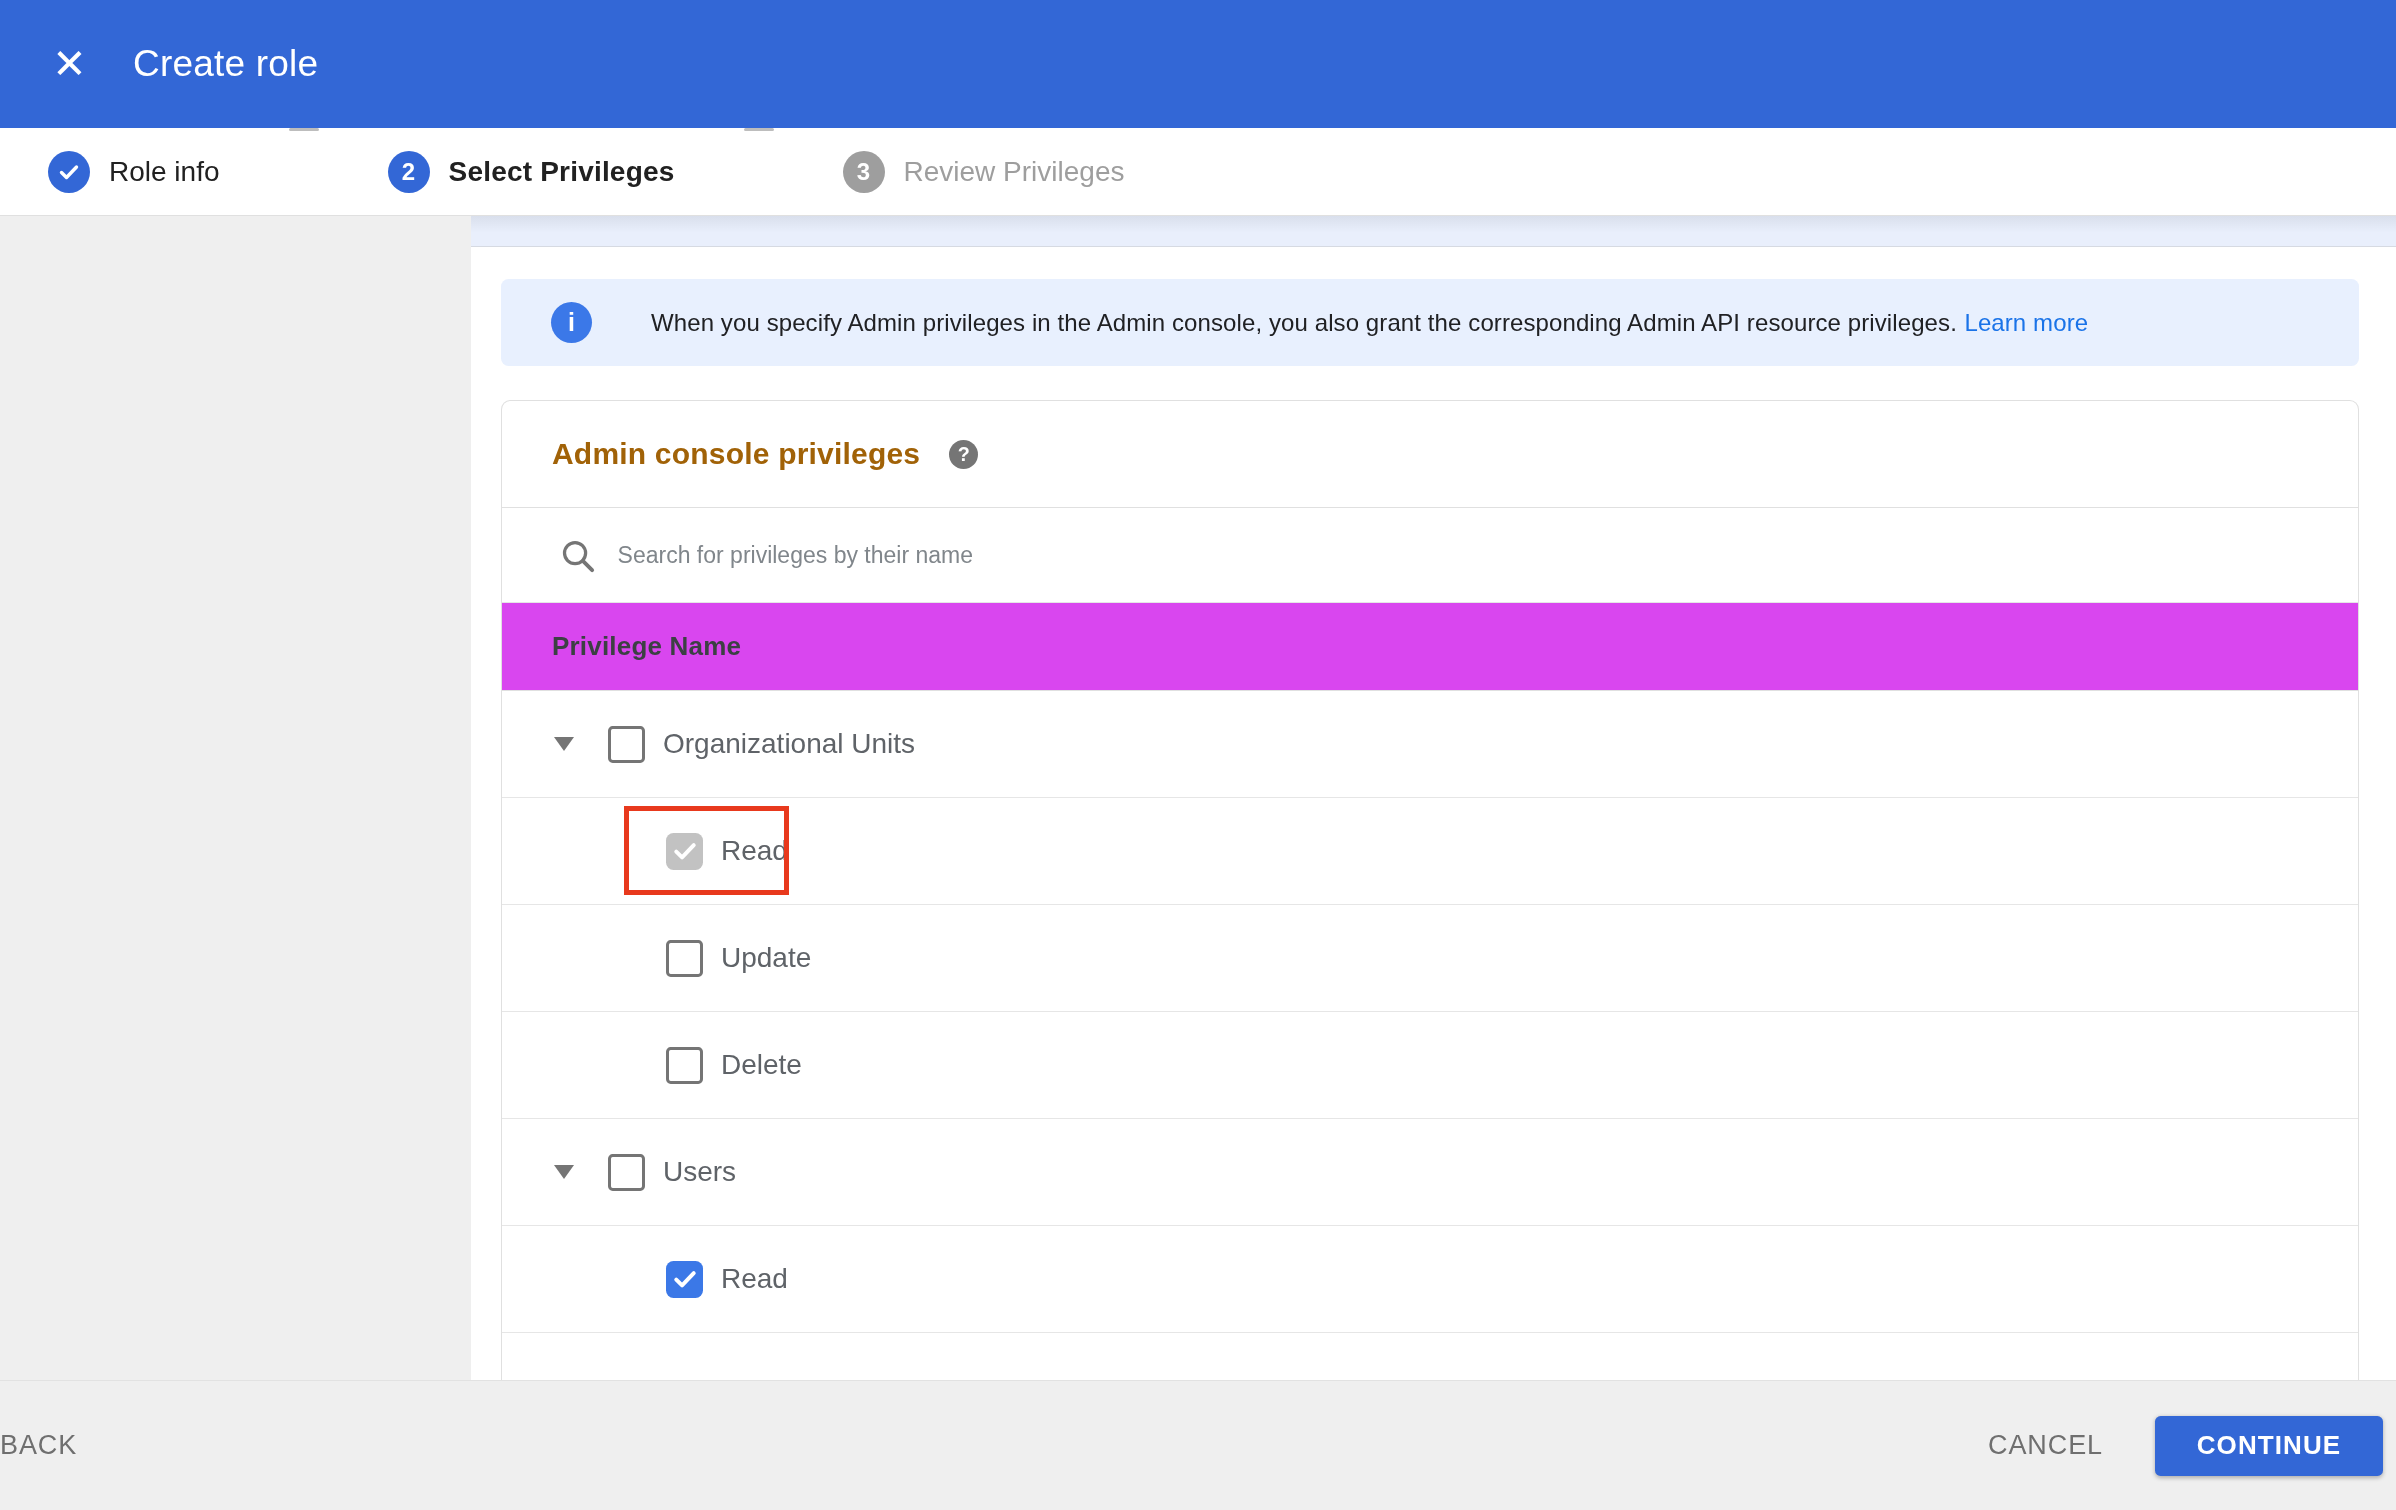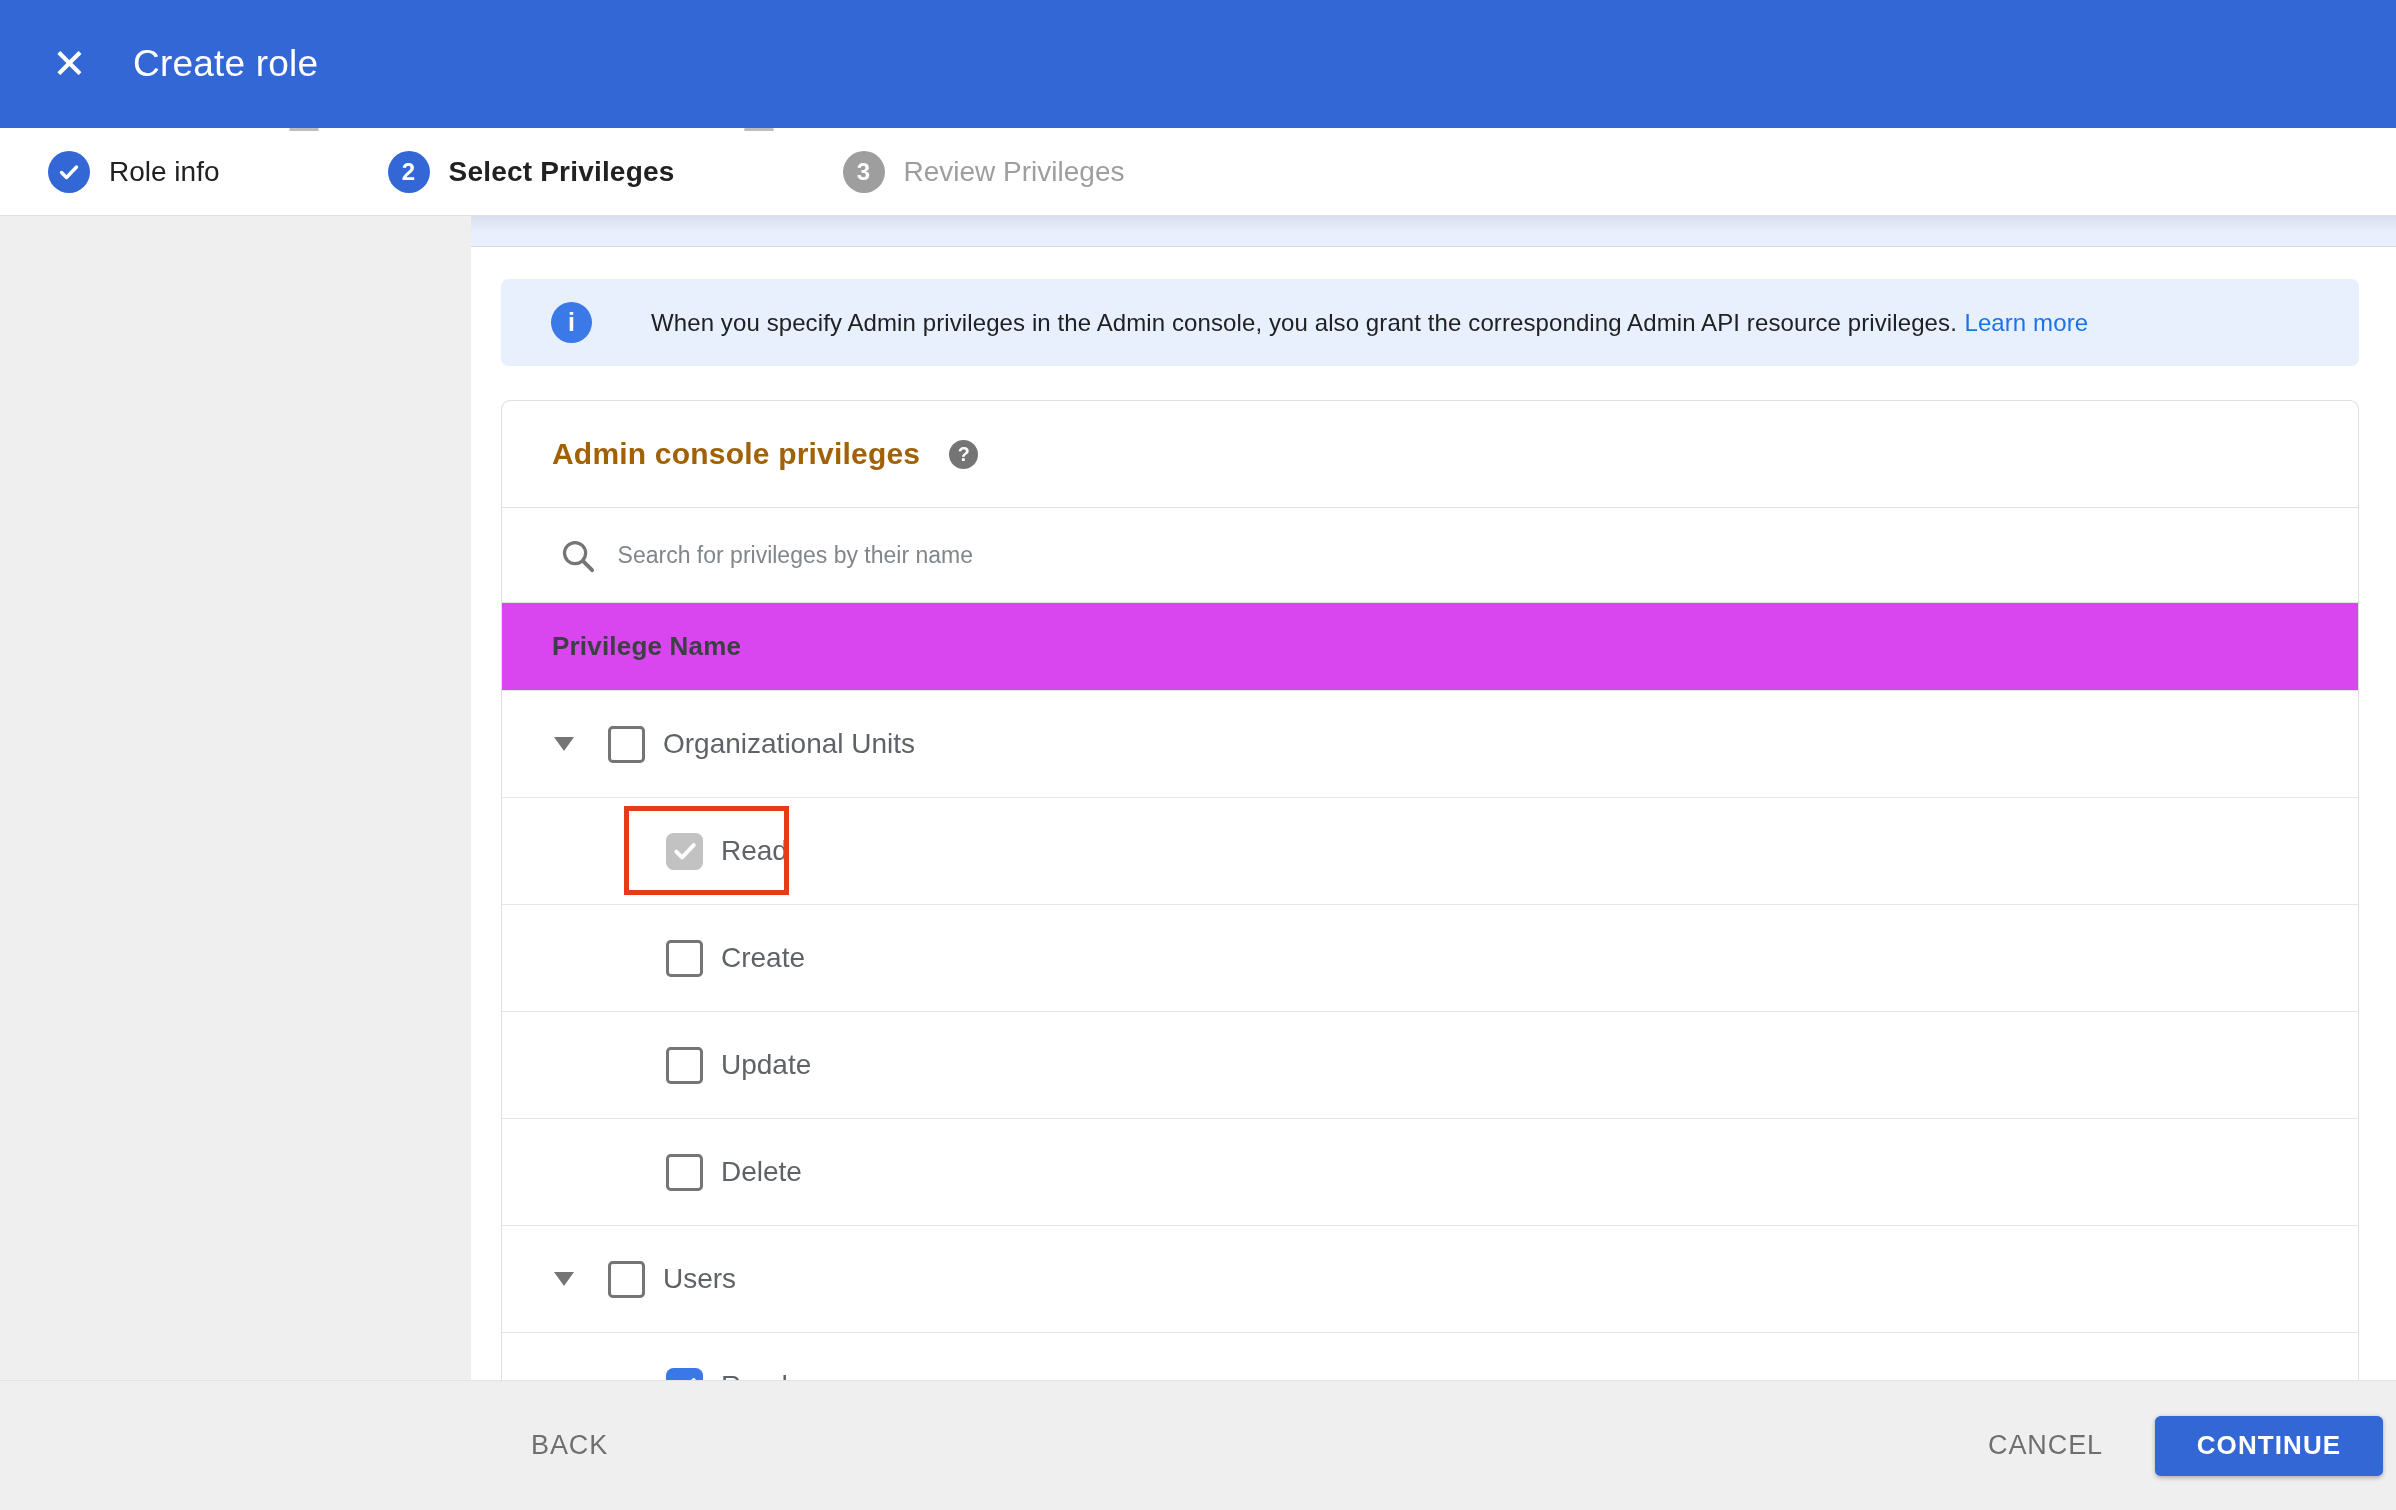--- a/index.html
+++ b/index.html
@@ -246,21 +246,21 @@
   .text-btn {
     font-size: 27px;
     font-weight: 500;
     color: #6f6f6f;
     letter-spacing: 0.9px;
     cursor: pointer;
     background: none;
     border: none;
     font-family: "Liberation Sans", sans-serif;
   }
-  .back-btn { margin-left: 531px; }
+  .back-btn { }
   .cancel-btn { margin-left: auto; }
   .continue-btn {
     margin-left: 52px;
     width: 228px;
     height: 60px;
     background: #3367d6;
     color: #ffffff;
     border: none;
     border-radius: 5.6px;
     font-size: 26px;
@@ -339,24 +339,20 @@
       <div class="row level2">
         <div class="red-box"></div>
         <div class="cb checked-gray">
           <svg viewBox="0 0 24 24">
               <path d="M4.5 12.5l5 5L19.5 7" stroke="#ffffff" stroke-width="3.4" fill="none" stroke-linecap="round" stroke-linejoin="round"></path>
             </svg>
         </div>
         <div class="row-label">Read</div>
       </div>
 
-      <div class="row level2">
-        <div class="cb unchecked"></div>
-        <div class="row-label">Create</div>
-      </div>
 
       <div class="row level2">
         <div class="cb unchecked"></div>
         <div class="row-label">Update</div>
       </div>
 
       <div class="row level2">
         <div class="cb unchecked"></div>
         <div class="row-label">Delete</div>
       </div>

